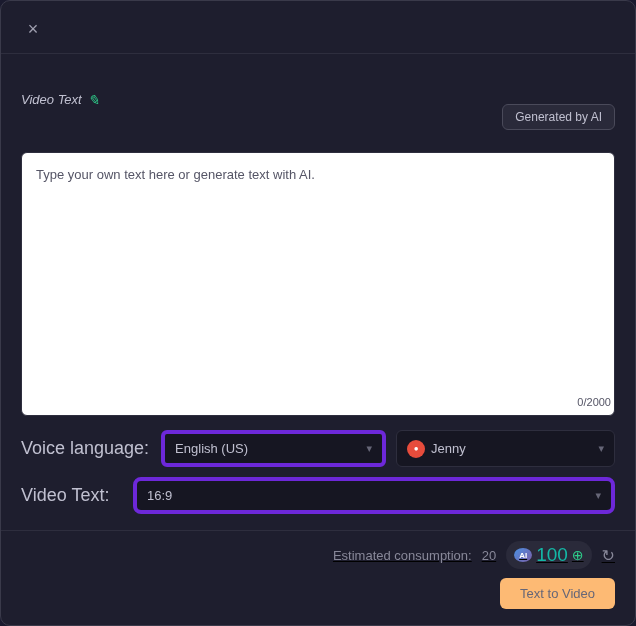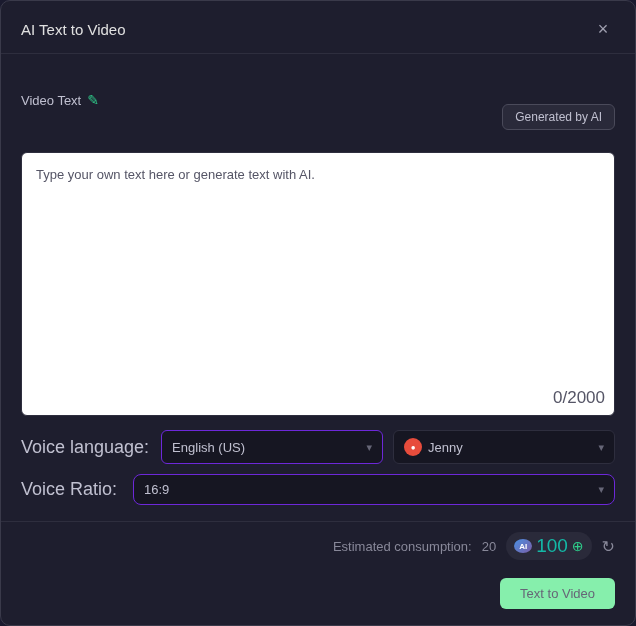--- a/index.html
+++ b/index.html
@@ -67,25 +67,26 @@
 
     .section-header {
       display: flex;
       align-items: center;
       justify-content: space-between;
       margin-bottom: 8px;
     }
 
     .section-label {
       display: flex;
-      align-items: flex-end;
+      align-items: flex-start;
       gap: 6px;
       color: #c0c0d0;
       font-size: 13px;
       font-weight: 500;
+      font-style: italic;
     }
 
     .edit-icon {
       color: #2ecc8a;
       font-size: 14px;
       cursor: pointer;
     }
 
     .generated-btn {
       background: #2a2a3a;
@@ -119,23 +120,23 @@
       line-height: 1.5;
     }
 
     .video-textarea::placeholder {
       color: #555566;
     }
 
     .char-count {
       position: absolute;
       bottom: 8px;
-      right: 10px;
+      right: 4px;
       color: #555566;
-      font-size: 17px;
+      font-size: 11px;
     }
 
     .form-rows {
       display: flex;
       flex-direction: column;
       gap: 10px;
     }
 
     .form-row {
       display: flex;
@@ -152,21 +153,21 @@
 
     .selects-group {
       display: flex;
       gap: 10px;
       flex: 1;
     }
 
     .custom-select {
       flex: 1;
       background: #161622;
-      border: 1px solid #6d28d9;
+      border: 4px solid #6d28d9;
       border-radius: 6px;
       color: #c0c0d0;
       font-size: 13px;
       padding: 7px 10px;
       cursor: pointer;
       display: flex;
       align-items: center;
       justify-content: space-between;
       position: relative;
     }
@@ -213,21 +214,22 @@
     .footer {
       padding: 10px 20px 16px 20px;
       border-top: 1px solid #2e2e3e;
     }
 
     .footer-row {
       display: flex;
       align-items: center;
       justify-content: flex-end;
       gap: 10px;
-      margin-bottom: 18px;
+      margin-bottom: 9px;
+      text-decoration: underline;
     }
 
     .consumption-text {
       color: #888899;
       font-size: 13px;
     }
 
     .ai-credits {
       display: flex;
       align-items: center;
@@ -263,37 +265,36 @@
       cursor: pointer;
     }
 
     .refresh-icon {
       color: #888899;
       font-size: 16px;
       cursor: pointer;
     }
 
     .text-to-video-btn {
-      background: #86efac;
+      background: #fdba74;
       border: none;
       border-radius: 6px;
       color: #666677;
       font-size: 13px;
       padding: 8px 20px;
       cursor: not-allowed;
       float: right;
     }
   </style>
 </head>
 <body>
 
 <div class="dialog">
 
   <div class="title-bar">
-    <span class="title-text">AI Text to Video</span>
     <button class="close-btn">×</button>
   </div>
 
   <div class="content">
 
     <div class="section-header">
       <div class="section-label">
         <span>Video Text</span>
         <span class="edit-icon">✎</span>
       </div>
@@ -320,21 +321,21 @@
                 <span>●</span>
               </div>
               <span>Jenny</span>
             </div>
             <span class="chevron-icon">▾</span>
           </div>
         </div>
       </div>
 
       <div class="form-row">
-        <span class="form-row-label">Voice Ratio:</span>
+        <span class="form-row-label">Video Text:</span>
         <div class="custom-select" style="flex:1;border-radius:8px;">
           <span>16:9</span>
           <span class="chevron-icon">▾</span>
         </div>
       </div>
     </div>
   </div>
 
   <div class="footer">
     <div class="footer-row">

